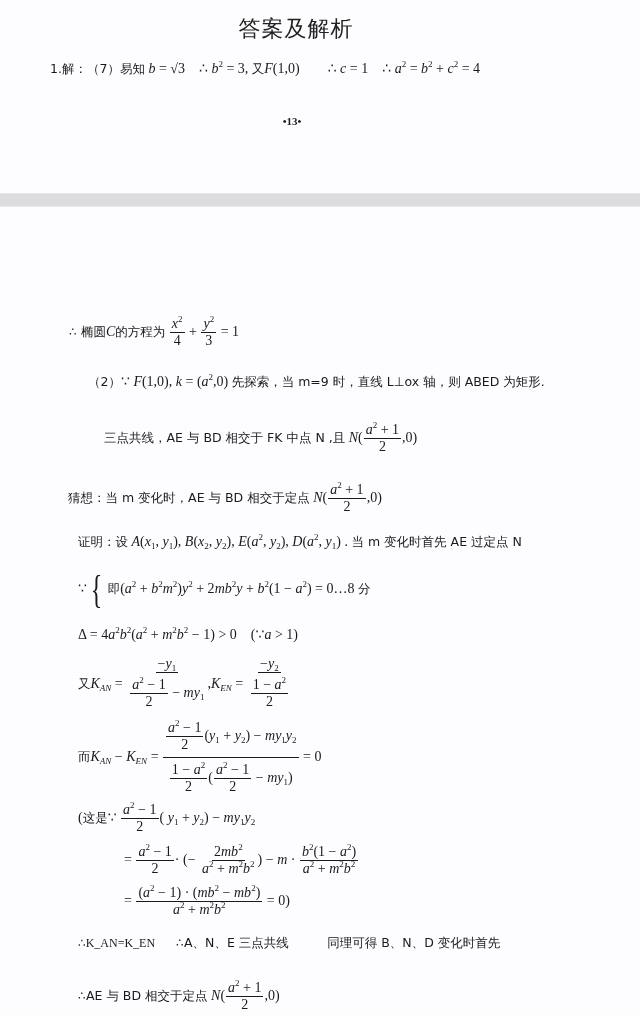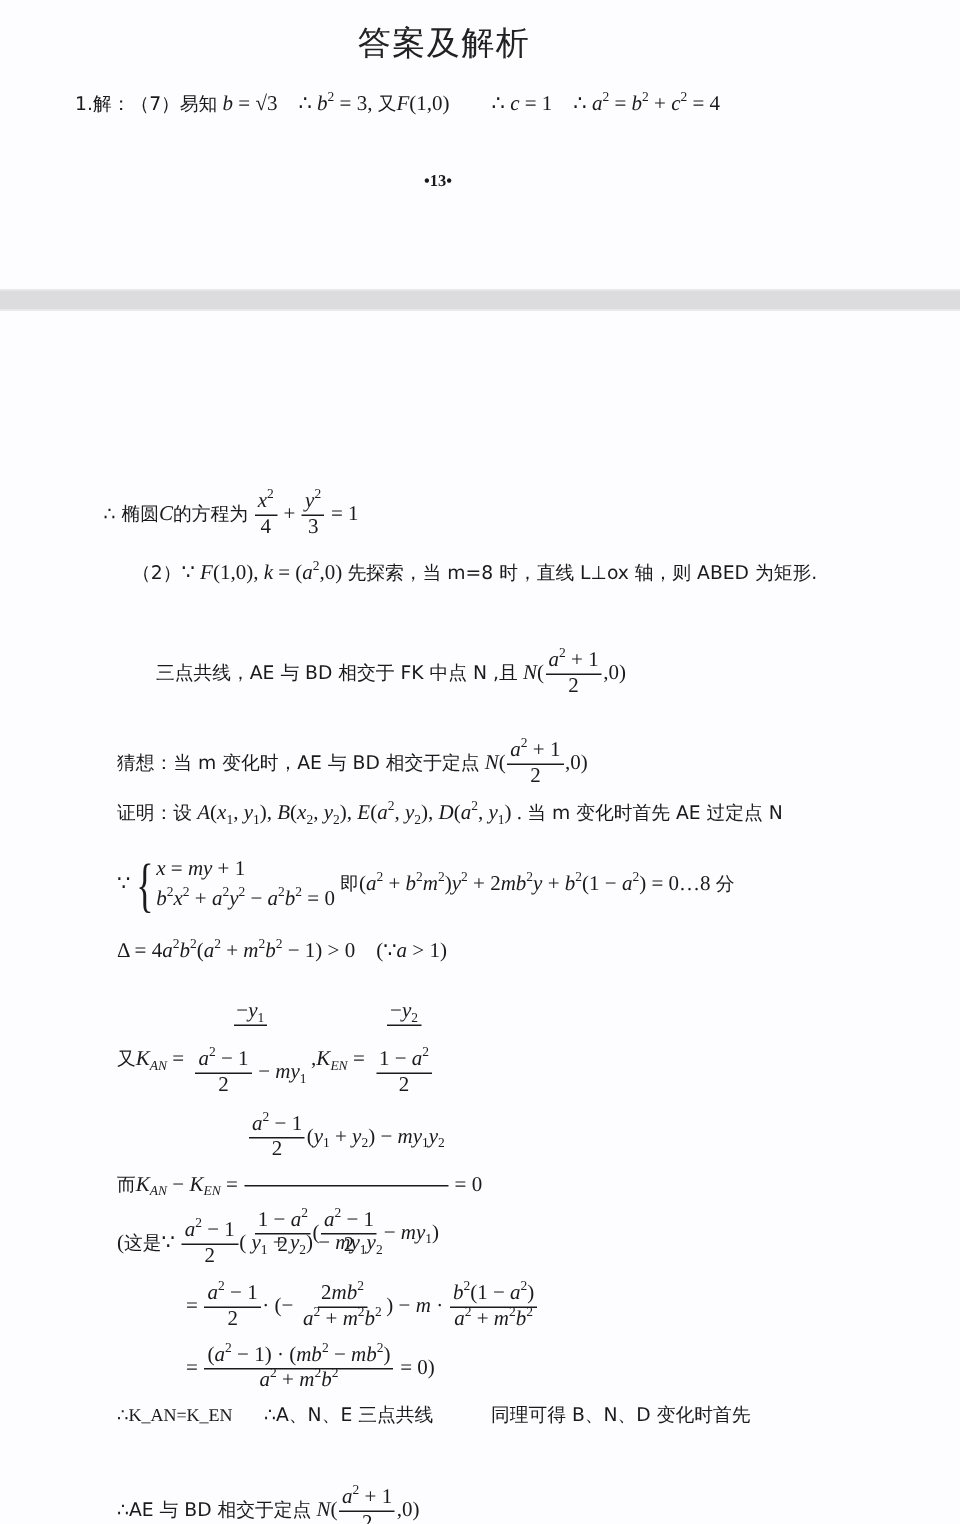--- a/index.html
+++ b/index.html
@@ -11,21 +11,21 @@
     position: relative;
   }
   .abs { position: absolute; white-space: nowrap; }
   .title { top: 14px; left: 0; width: 592px; text-align: center; font-size: 22px; letter-spacing: 1px; font-family: "DejaVu Sans", sans-serif; font-weight: normal; color: #222; }
   .line { font-size: 14px; line-height: 18px; }
   .pageno { top: 115px; left: 0; width: 584px; text-align: center; font-size: 11px; font-weight: bold; }
   .divider { top: 193px; left: 0; width: 640px; height: 12px; background: #dcdbde; border-top: 1px solid #e6e5e8; border-bottom: 1px solid #e8e7ea; }
   i { font-style: italic; }
   sup { font-size: 9px; vertical-align: 6px; line-height: 0; }
   sub { font-size: 9px; vertical-align: -3px; line-height: 0; }
-  .frac { display: inline-flex; flex-direction: column; align-items: center; vertical-align: middle; margin: 15px 1px; }
+  .frac { display: inline-flex; flex-direction: column; align-items: center; vertical-align: middle; margin: 4px 1px; }
   .frac > .num { border-bottom: 1px solid #1a1a1a; padding: 0 2px; line-height: 16px; }
   .frac > .den { padding: 0 2px; line-height: 16px; }
   .cjk { font-family: "DejaVu Sans", sans-serif; font-size: 12.5px; }
   .brace { display: inline-flex; align-items: center; vertical-align: middle; }
   .brace .bsym { font-size: 40px; line-height: 40px; font-weight: 100; transform: scaleX(0.6); margin-right: -2px; }
   .brace .rows { display: flex; flex-direction: column; line-height: 20px; }
 </style>
 </head>
 <body>
 
@@ -48,52 +48,48 @@
       <span class="den">4</span>
     </span> +
   <span class="frac">
       <span class="num"><i>y</i><sup>2</sup></span>
       <span class="den">3</span>
     </span> = 1
 </div>
 
 <div class="abs line" style="top:373px; left:88px;">
   <span class="cjk">（2）</span>∵ <i>F</i>(1,0), <i>k</i> = (<i>a</i><sup>2</sup>,0)
-  <span class="cjk">先探索，当 m=8 时，直线 L⊥ox 轴，则 ABED 为矩形.</span>
+  <span class="cjk">先探索，当 m=9 时，直线 L⊥ox 轴，则 ABED 为矩形.</span>
 </div>
 
 <div class="abs line" style="top:418px; left:104px;">
   <span class="cjk">三点共线，AE 与 BD 相交于 FK 中点 N ,且</span>
   <i>N</i>(<span class="frac">
       <span class="num"><i>a</i><sup>2</sup> + 1</span>
       <span class="den">2</span>
     </span>,0)
 </div>
 
-<div class="abs line" style="top:478px; left:78px;">
+<div class="abs line" style="top:478px; left:68px;">
   <span class="cjk">猜想：当 m 变化时，AE 与 BD 相交于定点</span>
   <i>N</i>(<span class="frac">
       <span class="num"><i>a</i><sup>2</sup> + 1</span>
       <span class="den">2</span>
     </span>,0)
 </div>
 
 <div class="abs line" style="top:533px; left:78px;">
   <span class="cjk">证明：设</span>
   <i>A</i>(<i>x</i><sub>1</sub>, <i>y</i><sub>1</sub>), <i>B</i>(<i>x</i><sub>2</sub>, <i>y</i><sub>2</sub>), <i>E</i>(<i>a</i><sup>2</sup>, <i>y</i><sub>2</sub>), <i>D</i>(<i>a</i><sup>2</sup>, <i>y</i><sub>1</sub>) .
   <span class="cjk">当 m 变化时首先 AE 过定点 N</span>
 </div>
 
 <div class="abs line" style="top:570px; left:78px;">
   ∵<span class="brace">
       <span class="bsym">{</span>
-      <span class="rows">
-    <span><i>x</i> = <i>my</i> + 1</span>
-    <span><i>b</i><sup>2</sup><i>x</i><sup>2</sup> + <i>a</i><sup>2</sup><i>y</i><sup>2</sup> − <i>a</i><sup>2</sup><i>b</i><sup>2</sup> = 0</span>
-  </span>
     </span>
   <span class="cjk">即</span>(<i>a</i><sup>2</sup> + <i>b</i><sup>2</sup><i>m</i><sup>2</sup>)<i>y</i><sup>2</sup> + 2<i>mb</i><sup>2</sup><i>y</i> + <i>b</i><sup>2</sup>(1 − <i>a</i><sup>2</sup>) = 0…8 <span class="cjk">分</span>
 </div>
 
 <div class="abs line" style="top:626px; left:78px;">
   Δ = 4<i>a</i><sup>2</sup><i>b</i><sup>2</sup>(<i>a</i><sup>2</sup> + <i>m</i><sup>2</sup><i>b</i><sup>2</sup> − 1) &gt; 0 &nbsp;&nbsp; (∵<i>a</i> &gt; 1)
 </div>
 
 <div class="abs line" style="top:652px; left:78px;">
   <span class="cjk">又</span><i>K</i><sub><i>AN</i></sub> =

